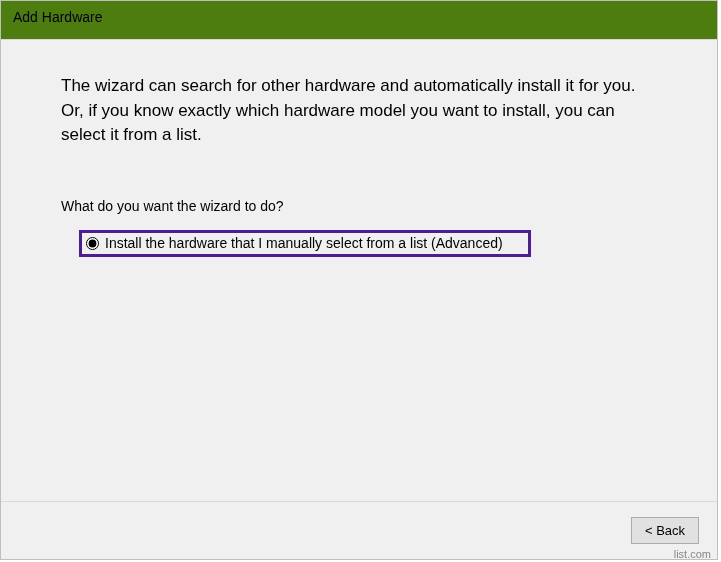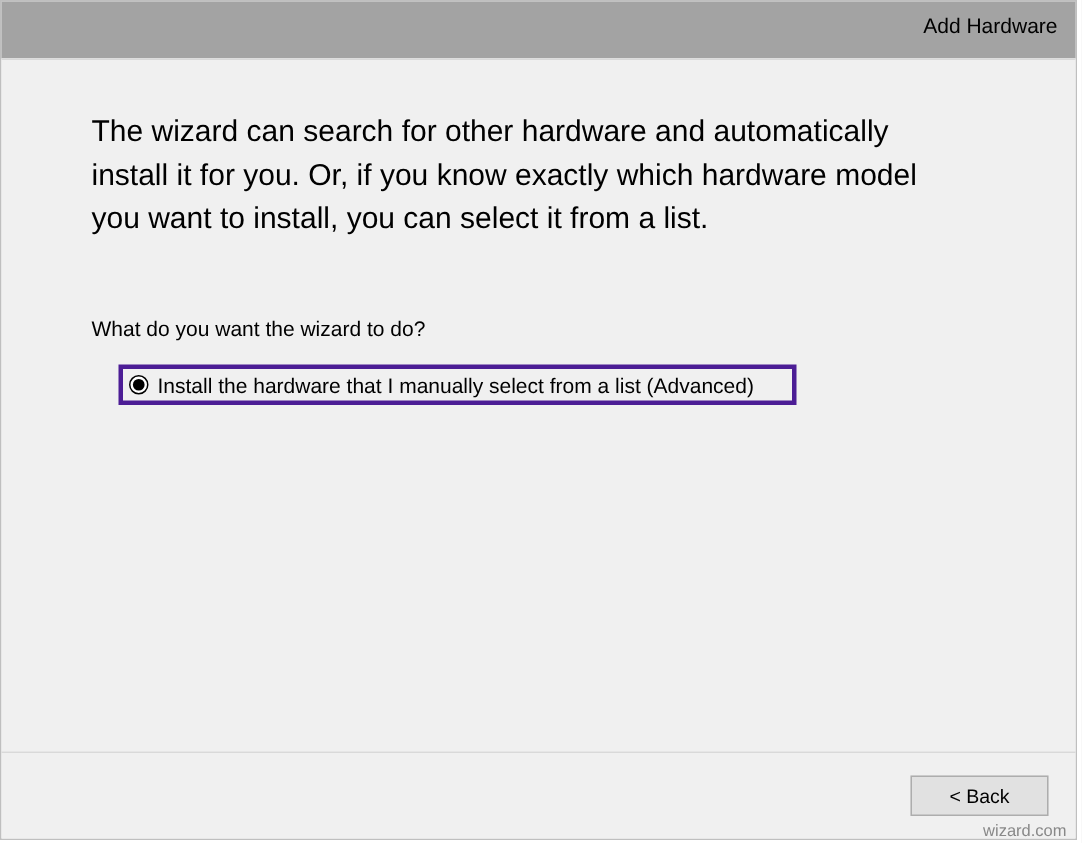--- a/index.html
+++ b/index.html
@@ -18,41 +18,40 @@
       width: 718px;
       height: 560px;
       border: 1px solid #bfbfbf;
       background: #fff;
       position: relative;
       display: flex;
       flex-direction: column;
     }
     .header-area {
       padding: 6px 12px 0 12px;
-      background: #a3a3a3;
-      text-align: right;
+      background: #4d7c0f;
     }
     .window-title {
       font-size: 14px;
       font-weight: 400;
       padding: 2px 0 14px 0;
     }
     .subtitle {
       font-size: 14px;
       font-weight: 700;
       padding: 0 0 20px 12px;
     }
     .content-panel {
       flex: 1;
       border-top: 1px solid #d9d9d9;
       background: #f0f0f0;
       padding: 34px 40px 0 60px;
     }
     .intro-text {
-      font-size: 20px;
+      font-size: 17px;
       line-height: 1.45;
       margin-bottom: 50px;
       max-width: 580px;
     }
     .question {
       font-size: 14px;
       margin-bottom: 16px;
     }
     .radio-group {
       padding-left: 18px;
@@ -81,21 +80,21 @@
       background: #f0f0f0;
       height: 58px;
       display: flex;
       justify-content: flex-end;
       align-items: center;
       padding: 0 18px;
       gap: 8px;
     }
     .btn-wrap { position: relative; }
     .btn {
-      width: 92px;
+      width: 68px;
       height: 27px;
       background: #e1e1e1;
       border: 1px solid #adadad;
       font-family: inherit;
       font-size: 13px;
       color: #000;
       cursor: pointer;
     }
     .btn-wrap.highlighted {
       padding: 2px;
@@ -135,13 +134,13 @@
   </div>
 
   <div class="footer">
     <div class="btn-wrap">
       <button class="btn">&lt; Back</button>
     </div>
   </div>
 
 </div>
 
-<div class="watermark">wizard.com</div>
+<div class="watermark">list.com</div>
 
 </body></html>

